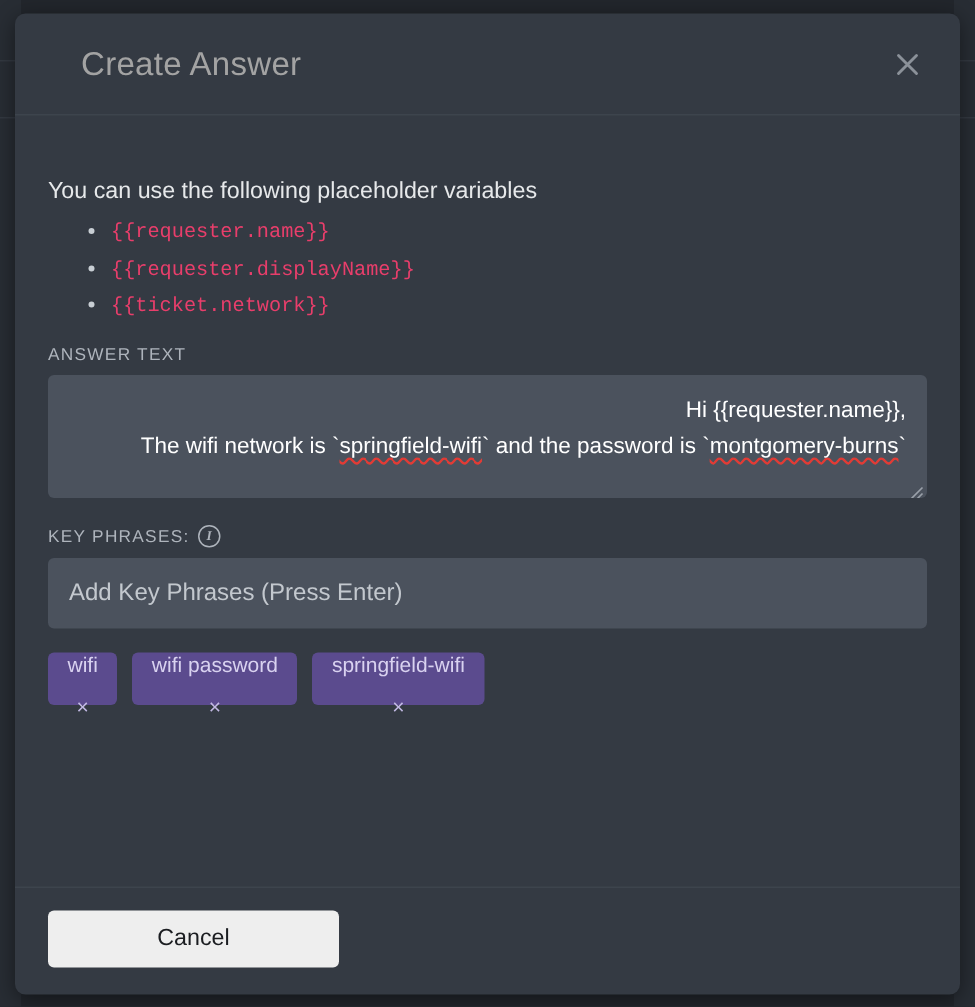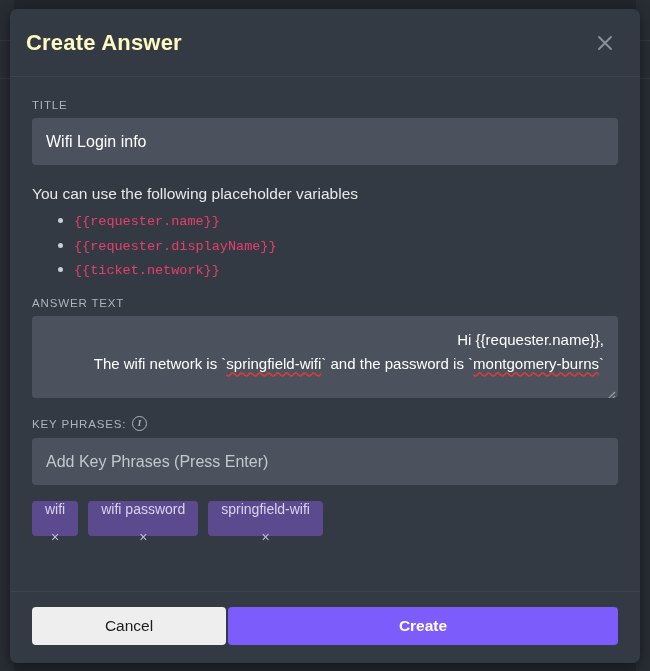--- a/index.html
+++ b/index.html
@@ -55,24 +55,25 @@
     height: 68px;
     flex: 0 0 68px;
     display: flex;
     align-items: center;
     padding: 0 22px 0 16px;
     border-bottom: 1px solid #3d444d;
     box-sizing: border-box;
   }
   .modal-title {
     flex: 1;
-    color: #fef9c3;
+    color: #a3a3a3;
     font-size: 22px;
-    font-weight: 700;
+    font-weight: 400;
     letter-spacing: .2px;
+    margin-left: 28px;
   }
   .close-btn {
     width: 26px;
     height: 26px;
     display: flex;
     align-items: center;
     justify-content: center;
     cursor: pointer;
     opacity: .75;
   }
@@ -259,24 +260,20 @@
     <div class="modal-title">Create Answer</div>
     <div class="close-btn">
       <svg width="18" height="18" viewBox="0 0 18 18" aria-hidden="true">
         <path d="M3 3 L15 15 M15 3 L3 15" stroke="#a8aeb6" stroke-width="1.9" stroke-linecap="round" fill="none"></path>
       </svg>
     </div>
   </div>
 
   <div class="modal-body">
 
-    <div>
-      <div class="field-label">TITLE</div>
-      <input class="text-input" type="text" value="Wifi Login info" style="">
-    </div>
 
     <div class="helper-text">You can use the following placeholder variables</div>
 
     <ul class="var-list">
       <li><span>{{requester.name}}</span></li>
       <li><span>{{requester.displayName}}</span></li>
       <li><span>{{ticket.network}}</span></li>
     </ul>
 
     <div>
@@ -307,16 +304,15 @@
           <span>springfield-wifi</span>
           <span class="chip-x">×</span>
         </div>
       </div>
     </div>
 
   </div>
 
   <div class="modal-footer">
     <button class="btn btn-cancel">Cancel</button>
-    <button class="btn btn-primary">Create</button>
   </div>
 
 </div>
 
 </body></html>

